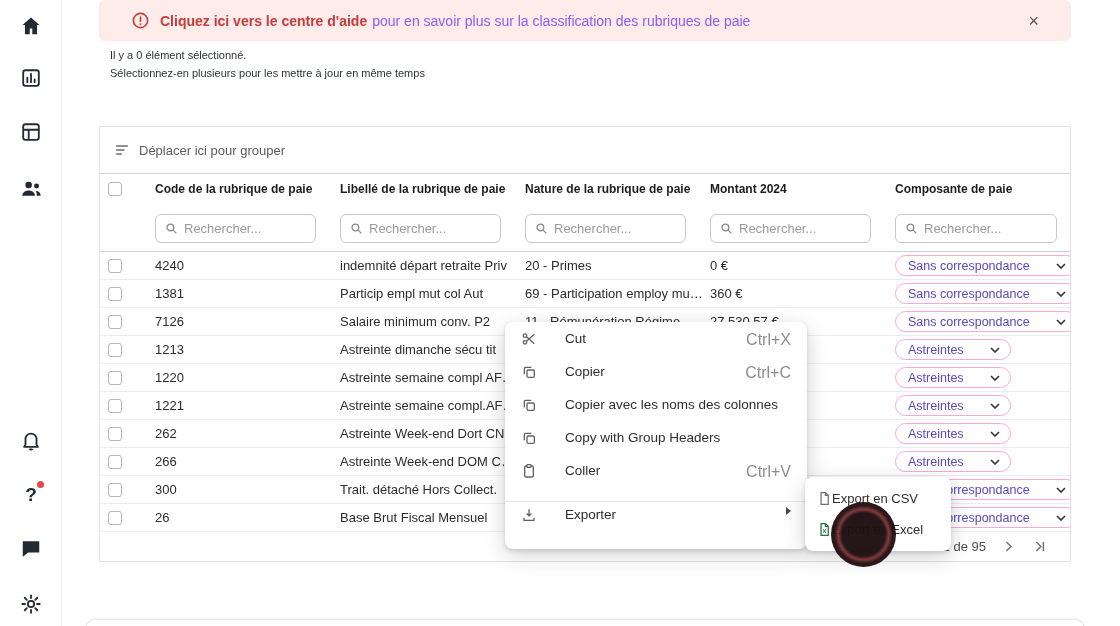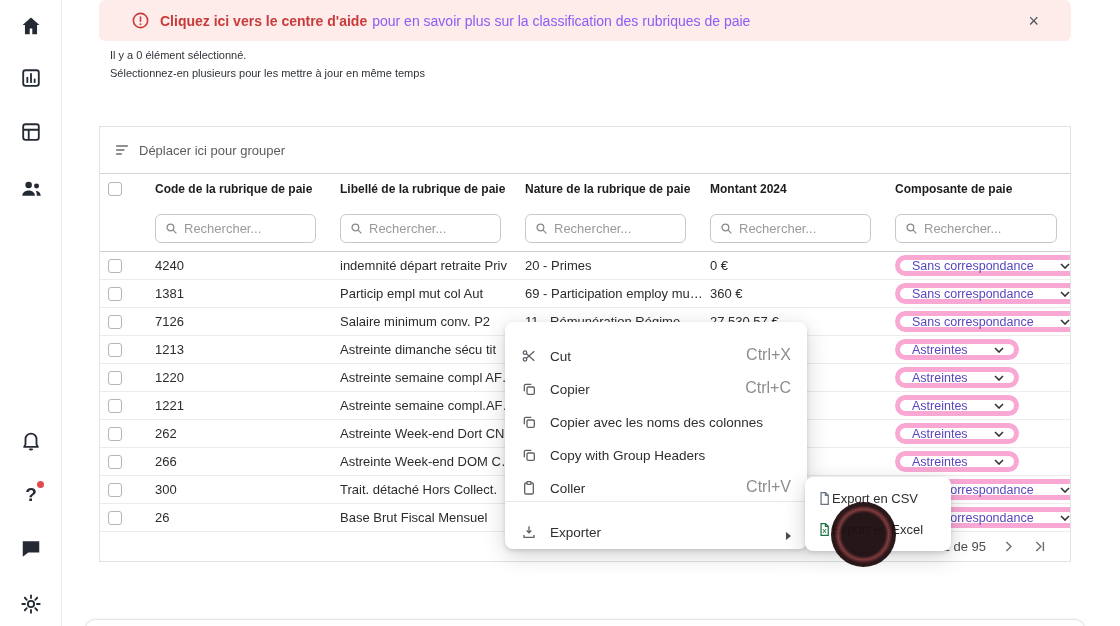--- a/index.html
+++ b/index.html
@@ -31,27 +31,27 @@
   .col { width:185px; padding-left:7px; flex:0 0 auto; overflow:hidden; }
   .col-last { flex:1 1 auto; }
   .hdr-label { font-size:12px; font-weight:700; color:#1d1d1f; line-height:1.2; }
   .checkbox { display:inline-block; width:14px; height:14px; border:1.5px solid #b4b4b4; border-radius:3px; background:#fff; cursor:pointer; flex:0 0 auto; }
   .search { display:flex; align-items:center; gap:6px; height:29px; border:1px solid #c8c8c8; border-radius:6px; background:#fff; padding:0 9px; margin-right:17px; }
   .search input { border:none; outline:none; width:100%; font-size:13px; font-family:inherit; color:#333; background:transparent; }
   .search input::placeholder { color:#9a9a9a; }
   .row { display:flex; align-items:center; height:28px; border-bottom:1px solid #ececec; font-size:13px; color:#2c2c2c; }
   .row .c-check { align-items:center; }
   .cell { white-space:nowrap; overflow:hidden; text-overflow:ellipsis; }
-  .pill { display:inline-flex; align-items:center; gap:26px; height:21px; padding:0 10px 0 12px; border:5px solid #f9a8d4; border-radius:12px; color:#5847bf; font-size:12.5px; cursor:pointer; white-space:nowrap; background:#fff; }
+  .pill { display:inline-flex; align-items:center; gap:26px; height:21px; padding:0 10px 0 12px; border:1px solid #f9a8d4; border-radius:12px; color:#5847bf; font-size:12.5px; cursor:pointer; white-space:nowrap; background:#fff; }
   .pag { height:29px; display:flex; align-items:center; justify-content:flex-end; gap:14px; padding-right:22px; font-size:13px; color:#4f4f4f; }
   .pag .pbtn { display:flex; align-items:center; cursor:pointer; background:none; border:none; padding:0; }
 
   
   .cmenu { position:absolute; left:505px; top:322px; width:302px; background:#fff; border-radius:8px; padding:9px 0; box-shadow:0 2px 4px rgba(0,0,0,.12), 0 6px 22px rgba(0,0,0,.18); z-index:20; }
-  .cm-item { display:flex; align-items:flex-end; gap:13px; height:33px; padding:0 16px; font-size:13.5px; color:#2e2e2e; cursor:pointer; }
+  .cm-item { display:flex; align-items:flex-start; gap:28px; height:33px; padding:0 16px; font-size:13.5px; color:#2e2e2e; cursor:pointer; }
   .cm-label { flex:1; white-space:nowrap; }
   .cm-short { color:#8d8d8d; font-size:16px; }
   .cm-sep { height:1px; background:#e9e9e9; margin:5px 0; }
   .cm-arrow { width:0; height:0; border-left:5px solid #4a4a4a; border-top:4px solid transparent; border-bottom:4px solid transparent; }
 
   .smenu { position:absolute; left:805px; top:477px; width:146px; background:#fff; border-radius:8px; padding:6px 0; box-shadow:0 2px 4px rgba(0,0,0,.12), 0 6px 22px rgba(0,0,0,.18); z-index:22; }
   .sm-item { display:flex; align-items:center; height:31px; padding:0 12px; font-size:13px; color:#2e2e2e; cursor:pointer; white-space:nowrap; }
 
   
   .click-dot { position:absolute; left:831px; top:502px; width:65px; height:65px; border-radius:50%; z-index:40; pointer-events:none;

